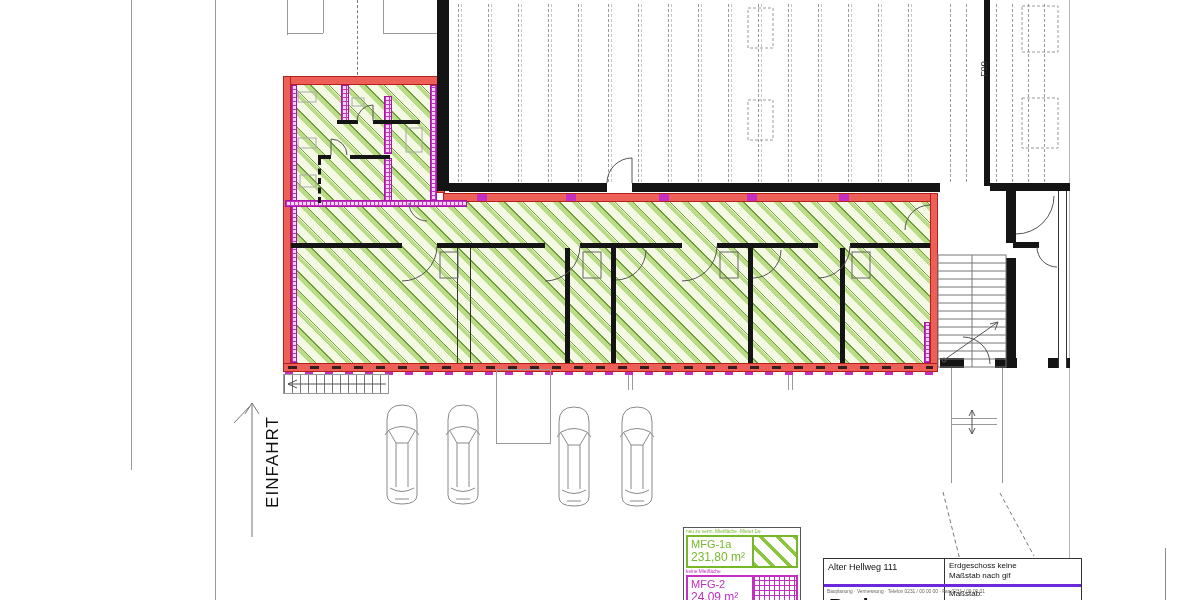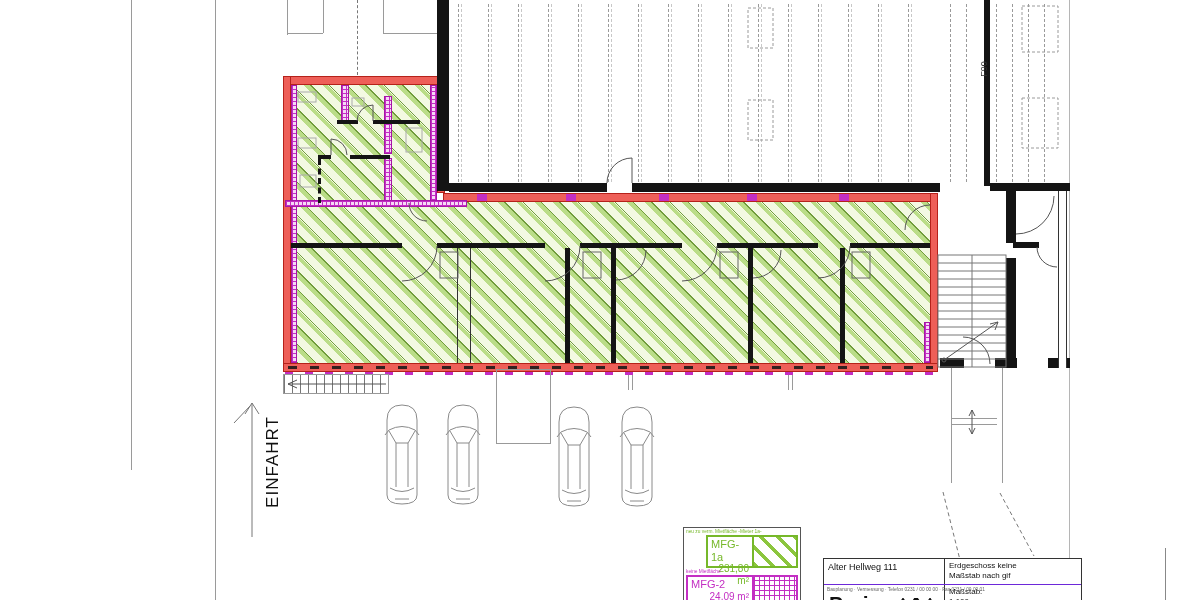--- a/index.html
+++ b/index.html
@@ -25,34 +25,34 @@
   .vdash{position:absolute;width:0;border-left:1px dashed #9a9a9a;}
   .vdash2{position:absolute;width:0;border-left:1px dashed #c8c8c8;}
   .lbl-rot{transform:rotate(-90deg);transform-origin:center center;white-space:nowrap;}
   .tiny-note{font-size:6px;transform:scale(.8);transform-origin:left top;white-space:nowrap;letter-spacing:0;}
   svg{position:absolute;left:0;top:0;pointer-events:none;}
   .legend{position:absolute;left:683px;top:527px;width:112px;background:#fff;
           border:1px solid #555;padding:1px 2px;z-index:6;}
   .leg-box{border:2px solid;display:flex;align-items:stretch;height:29px;background:#fff;margin-bottom:1px;}
   .leg-text{flex:1;padding:1px 3px;line-height:1.15;}
   .leg-code{font-size:11px;}
-  .leg-area{font-size:10px;text-align:right;}
+  .leg-area{font-size:12px;}
   .leg-swatch{width:42px;border-left:2px solid;}
   .sw-green{background-color:#fff;
      background-image:repeating-linear-gradient(45deg,#8cc63e 0 3px,rgba(0,0,0,0) 3px 12px);
      border-color:#76b82a;}
   .sw-mag{background-color:#fff;
      background-image:
        repeating-linear-gradient(0deg,#c32ec3 0 1px,rgba(0,0,0,0) 1px 5px),
        repeating-linear-gradient(90deg,#c32ec3 0 1px,rgba(0,0,0,0) 1px 5px);
      border-color:#c32ec3;}
   .titleblock{position:absolute;left:823px;top:558px;width:257px;background:#fff;
               border:1px solid #333;z-index:6;font-size:9px;}
   .tb-row{display:grid;grid-template-columns:120px 1fr;}
-  .tb-row1{border-bottom:1px solid #6d28d9;}
+  .tb-row1{border-bottom:3px solid #6d28d9;}
   .tb-cell{padding:3px 4px;}
   .tb-cell-r{border-left:1px solid #333;padding:2px 4px;font-size:8px;line-height:1.3;}
   .tb-logo-row{display:flex;align-items:flex-end;gap:2px;padding:0 2px;}
   .tb-logo-text{font-weight:bold;font-size:21px;letter-spacing:0;line-height:1;}
 </style>
 </head>
 <body>
 
 <div id="page">
 
@@ -288,21 +288,21 @@
       <line x1="943" y1="492" x2="968" y2="592"></line>
       <line x1="1000" y1="493" x2="1034" y2="556"></line>
     </g>
   </svg>
 
   <div class="abs lbl-rot" style="left:223px;top:452px;width:100px;height:20px;z-index:5;font-size:17px;letter-spacing:1px;text-align:center;">EINFAHRT</div>
   <div class="abs lbl-rot" style="left:975px;top:62px;width:22px;height:14px;z-index:5;font-size:9px;color:#333;text-align:center;">F90</div>
 
   <div class="legend">
     <div class="tiny-note" style="color:#76b82a;">neu zu verm. Mietfläche -Mieter 1a-</div>
-    <div class="leg-box" style="border-color:#76b82a;margin-left:20px;">
+    <div class="leg-box" style="border-color:#76b82a;">
       <div class="leg-text" style="color:#76b82a;">
         <div class="leg-code">MFG-1a</div>
         <div class="leg-area">231,80 m²</div>
       </div>
       <div class="leg-swatch sw-green"></div>
     </div>
     <div class="tiny-note" style="color:#c32ec3;">keine Mietfläche</div>
     <div class="leg-box" style="border-color:#c32ec3;">
       <div class="leg-text" style="color:#c32ec3;">
         <div class="leg-code">MFG-2</div>

